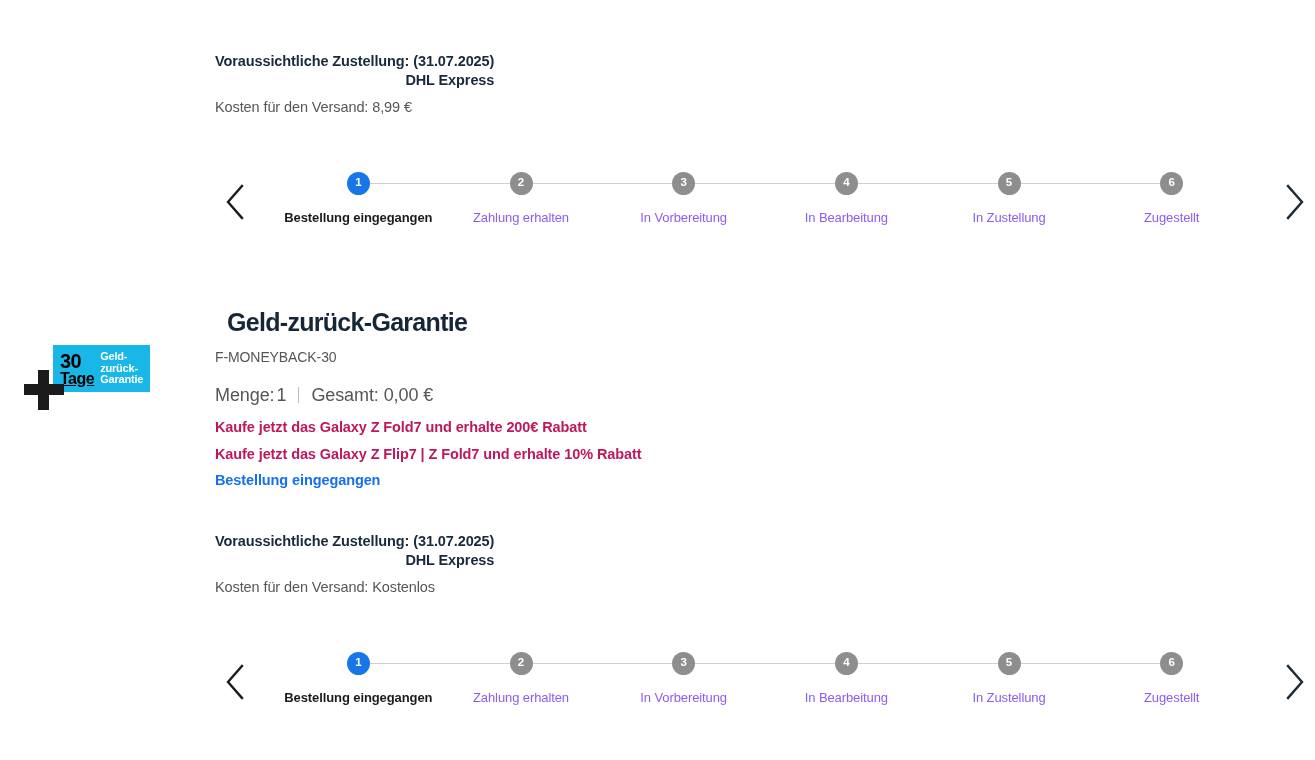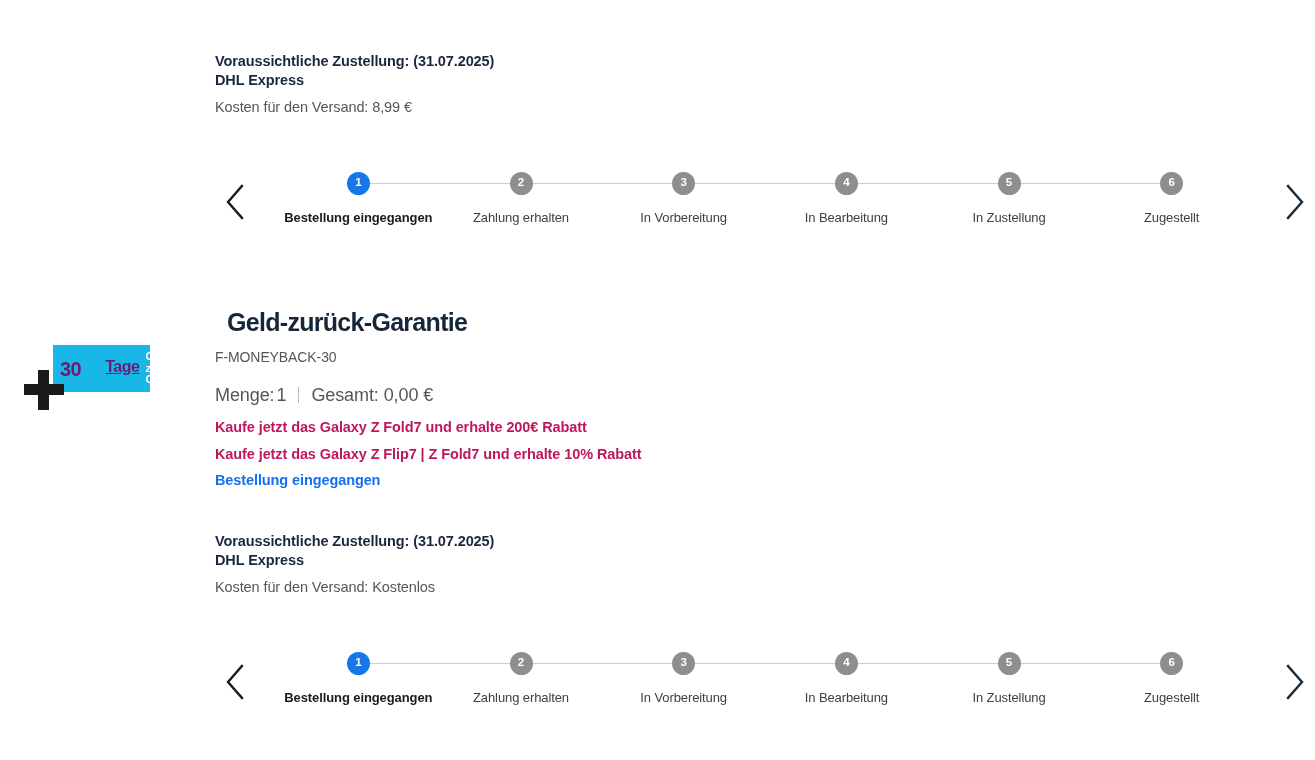--- a/index.html
+++ b/index.html
@@ -35,20 +35,21 @@
     line-height: 19px;
     letter-spacing: -0.1px;
     white-space: nowrap;
   }
   .delivery-carrier {
     font-size: 14.5px;
     font-weight: bold;
     color: #18293d;
     line-height: 19px;
     letter-spacing: -0.1px;
+    text-align: right;
   }
   .delivery-cost {
     font-size: 14.5px;
     font-weight: normal;
     color: #55565a;
     line-height: 19px;
     margin-top: 8px;
     letter-spacing: -0.1px;
     white-space: nowrap;
   }
@@ -123,21 +124,21 @@
     align-items: center;
     justify-content: center;
     line-height: 1;
   }
   .step.active .step-circle {
     background: #1976e8;
   }
   .step-label {
     margin-top: 14px;
     font-size: 13px;
-    color: #404040;
+    color: #8b5cf6;
     text-align: center;
     white-space: nowrap;
     letter-spacing: -0.1px;
   }
   .step.active .step-label {
     color: #1b1b1b;
     font-weight: bold;
   }
 
   
@@ -154,27 +155,26 @@
     top: 5px;
     width: 97px;
     height: 47px;
     background: #19b6e8;
     display: flex;
     align-items: center;
     padding: 4px 6px 4px 7px;
   }
   .badge-left {
     display: flex;
-    flex-direction: row;
+    flex-direction: column;
     justify-content: center;
-    color: #701a75;
+    color: #000000;
     font-weight: bold;
     line-height: 1.0;
     margin-right: 6px;
-    gap: 24px;
   }
   .badge-30 { font-size: 20px; letter-spacing: -0.5px; }
   .badge-tage { font-size: 16px; letter-spacing: -0.5px; text-decoration: underline; }
   .badge-right {
     color: #ffffff;
     font-size: 11px;
     font-weight: bold;
     line-height: 11.5px;
     letter-spacing: -0.2px;
   }

